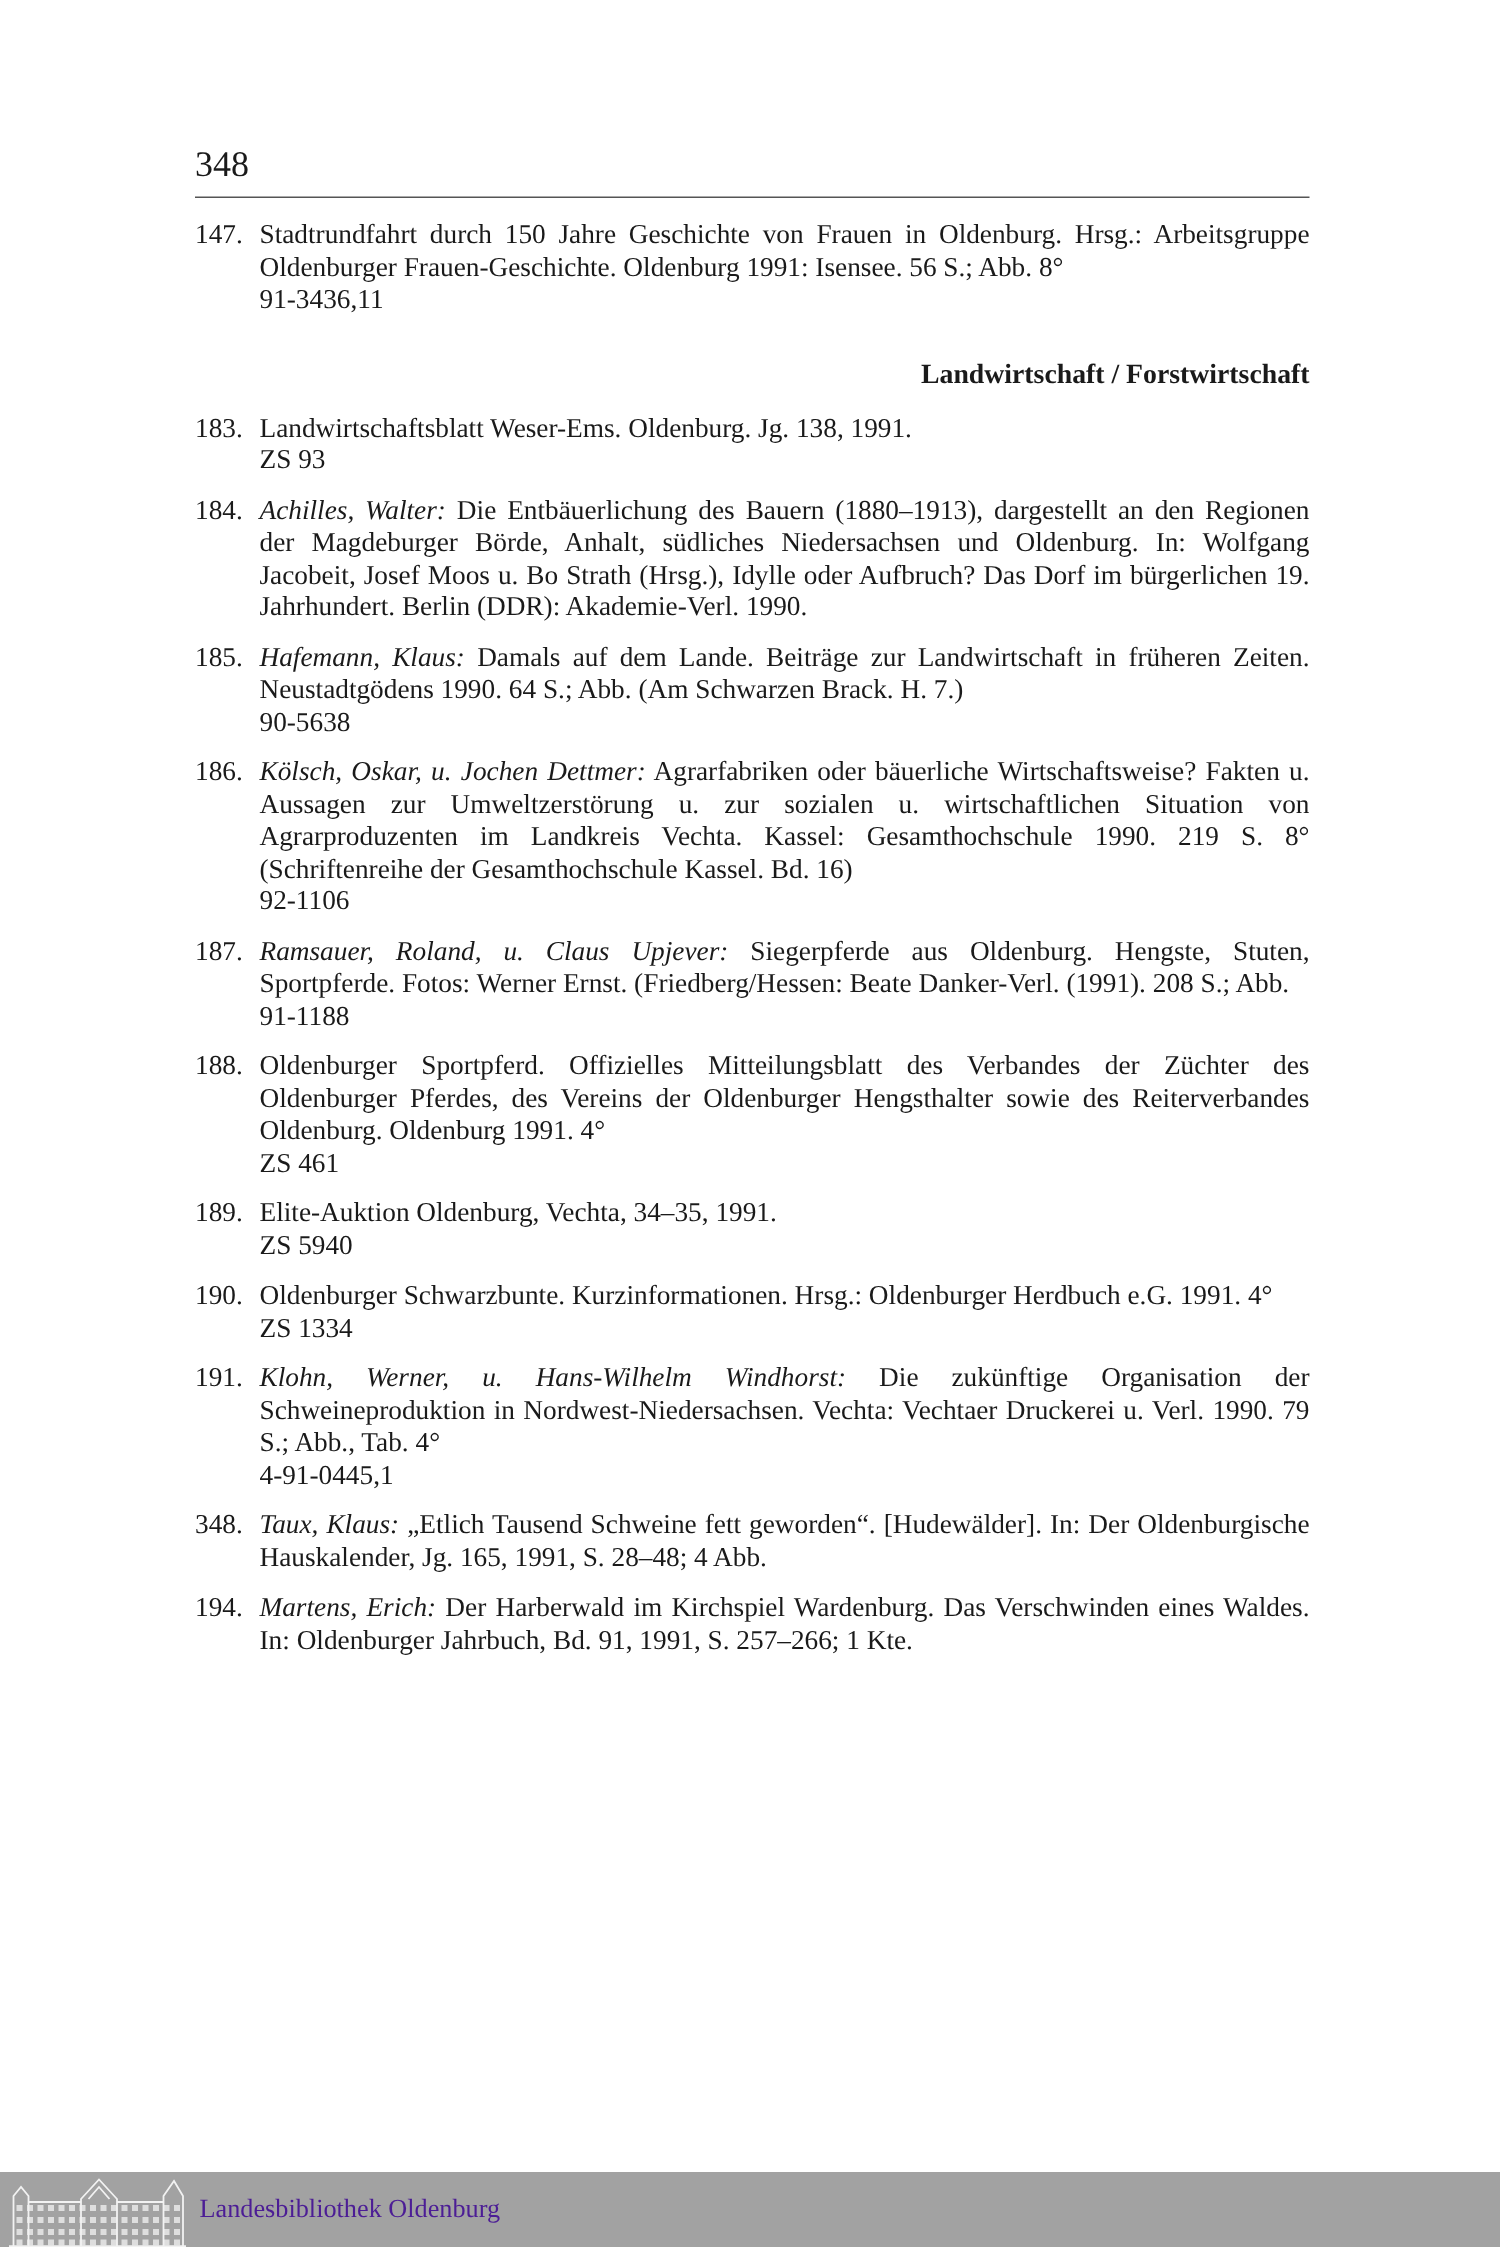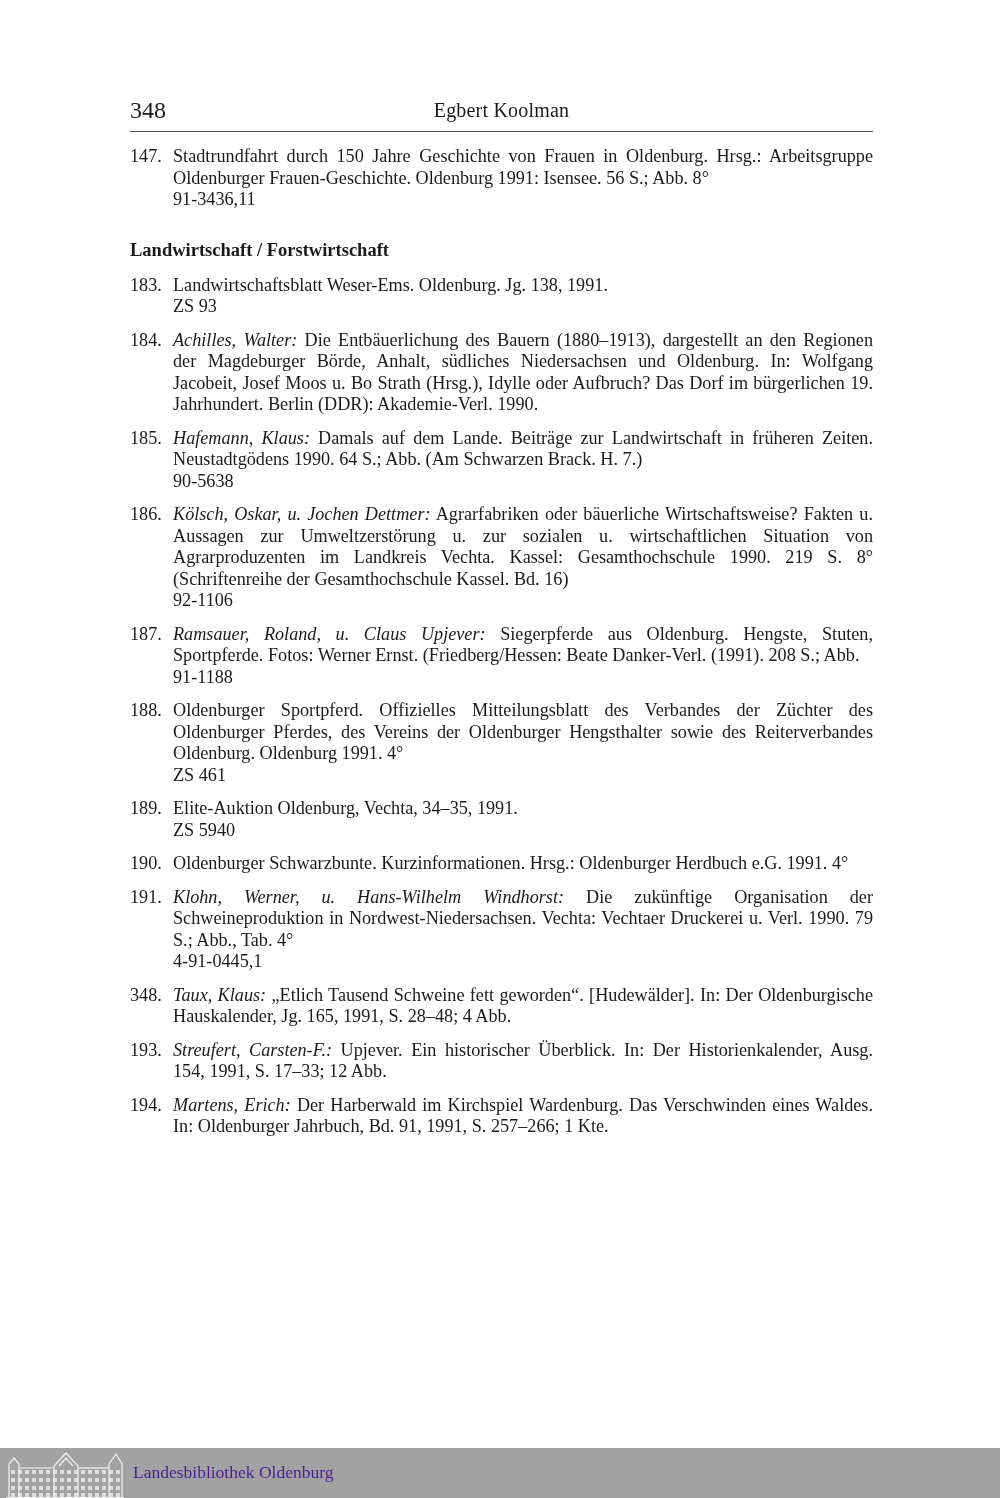--- a/index.html
+++ b/index.html
@@ -60,21 +60,21 @@
     }
     .entry-number {
       position: absolute;
       left: 0;
       top: 0;
     }
     .entry-text { display: block; }
     .entry-author { font-style: italic; }
     .entry-signature { display: block; text-align: left; }
     .section-heading {
-      text-align: left;
+      text-align: right;
       font-weight: bold;
       font-size: 18.5px;
       line-height: 22px;
       margin: 28px 0 14px 0;
     }
     .footer-bar {
       position: absolute;
       left: 0;
       top: 1448px;
       width: 1000px;
@@ -95,21 +95,20 @@
       color: #4c1d95;
       font-size: 17.5px;
       line-height: 24px;
     }
   </style>
 </head>
 <body>
 
 <div class="page-header">
   <span class="page-number">348</span>
-  <span class="running-title">Egbert Koolman</span>
 </div>
 <div class="header-rule"></div>
 
 <div class="content">
 
   <div class="entry">
     <span class="entry-number">147.</span>
     <span class="entry-text"><span>Stadtrundfahrt durch 150 Jahre Geschichte von Frauen in Oldenburg. Hrsg.: Arbeitsgruppe Oldenburger Frauen-Geschichte. Oldenburg 1991: Isensee. 56 S.; Abb. 8°</span></span>
     <span class="entry-signature">91-3436,11</span>
   </div>
@@ -147,33 +146,30 @@
         <span class="entry-signature">ZS 461</span>
       </div>
       <div class="entry">
         <span class="entry-number">189.</span>
         <span class="entry-text"><span>Elite-Auktion Oldenburg, Vechta, 34–35, 1991.</span></span>
         <span class="entry-signature">ZS 5940</span>
       </div>
       <div class="entry">
         <span class="entry-number">190.</span>
         <span class="entry-text"><span>Oldenburger Schwarzbunte. Kurzinformationen. Hrsg.: Oldenburger Herdbuch e.G. 1991. 4°</span></span>
+        <span class="entry-signature">ZS 1334</span>
       </div>
       <div class="entry">
         <span class="entry-number">191.</span>
         <span class="entry-text"><span class="entry-author">Klohn, Werner, u. Hans-Wilhelm Windhorst:</span> <span>Die zukünftige Organisation der Schweineproduktion in Nordwest-Niedersachsen. Vechta: Vechtaer Druckerei u. Verl. 1990. 79 S.; Abb., Tab. 4°</span></span>
         <span class="entry-signature">4-91-0445,1</span>
       </div>
       <div class="entry">
         <span class="entry-number">348.</span>
         <span class="entry-text"><span class="entry-author">Taux, Klaus:</span> <span>„Etlich Tausend Schweine fett geworden“. [Hudewälder]. In: Der Oldenburgische Hauskalender, Jg. 165, 1991, S. 28–48; 4 Abb.</span></span>
-      </div>
-      <div class="entry">
-        <span class="entry-number">193.</span>
-        <span class="entry-text"><span class="entry-author">Streufert, Carsten-F.:</span> <span>Upjever. Ein historischer Überblick. In: Der Historienkalender, Ausg. 154, 1991, S. 17–33; 12 Abb.</span></span>
       </div>
       <div class="entry">
         <span class="entry-number">194.</span>
         <span class="entry-text"><span class="entry-author">Martens, Erich:</span> <span>Der Harberwald im Kirchspiel Wardenburg. Das Verschwinden eines Waldes. In: Oldenburger Jahrbuch, Bd. 91, 1991, S. 257–266; 1 Kte.</span></span>
       </div>
     </div>
 </div>
 
 <div class="footer-bar">
   <svg class="footer-logo" viewBox="0 0 118 48">

